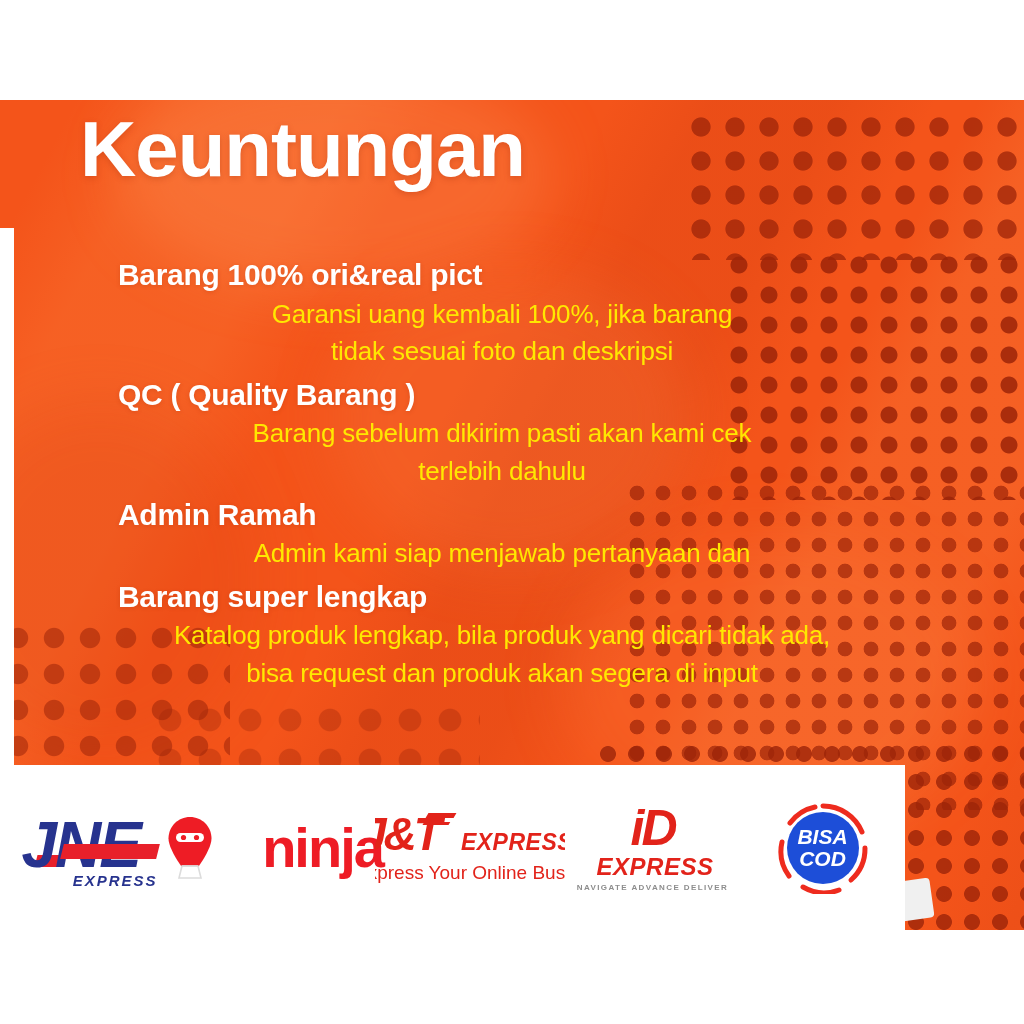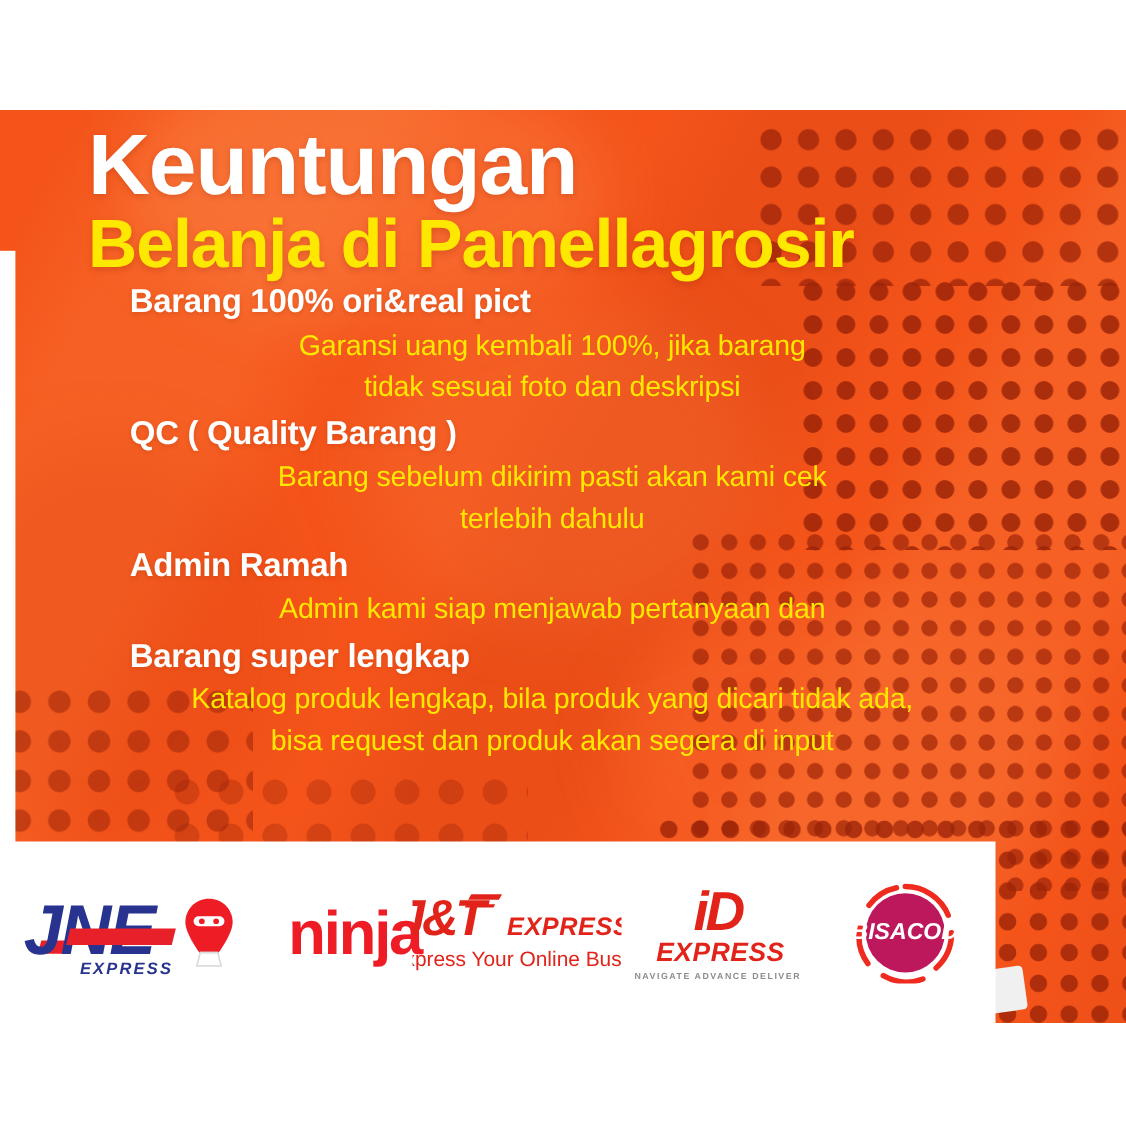--- a/index.html
+++ b/index.html
@@ -277,23 +277,23 @@
   }
 
   
   #logo-cod { width: 165px; }
   .cod-wrap { position: relative; width: 92px; height: 92px; }
   .cod-circle {
     position: absolute;
     left: 10px; top: 10px;
     width: 72px; height: 72px;
     border-radius: 50%;
-    background: #be185d;
+    background: #1d4ed8;
     display: flex;
-    flex-direction: row;
+    flex-direction: column;
     align-items: center;
     justify-content: center;
   }
   .cod-l1, .cod-l2 {
     color: #ffffff;
     font-weight: 700;
     font-style: italic;
     line-height: 1.02;
   }
   .cod-l1 { font-size: 21px; }
@@ -341,21 +341,20 @@
   <div class="dots dB"></div>
   <div class="dots dC"></div>
   <div class="dots dD"></div>
   <div class="dots dE"></div>
   <div class="dots dF"></div>
 
   <div id="left-strip"></div>
 
   <div id="headline">
     <div id="title-main">Keuntungan</div>
-    <div id="title-sub">Belanja di Pamellagrosir</div>
   </div>
 
   <div id="benefits">
 
     <div class="benefit">
       <div class="benefit-title">Barang 100% ori&amp;real pict</div>
       <div class="benefit-desc">
         <div>Garansi uang kembali 100%, jika barang</div>
         <div>tidak sesuai foto dan deskripsi</div>
       </div>

